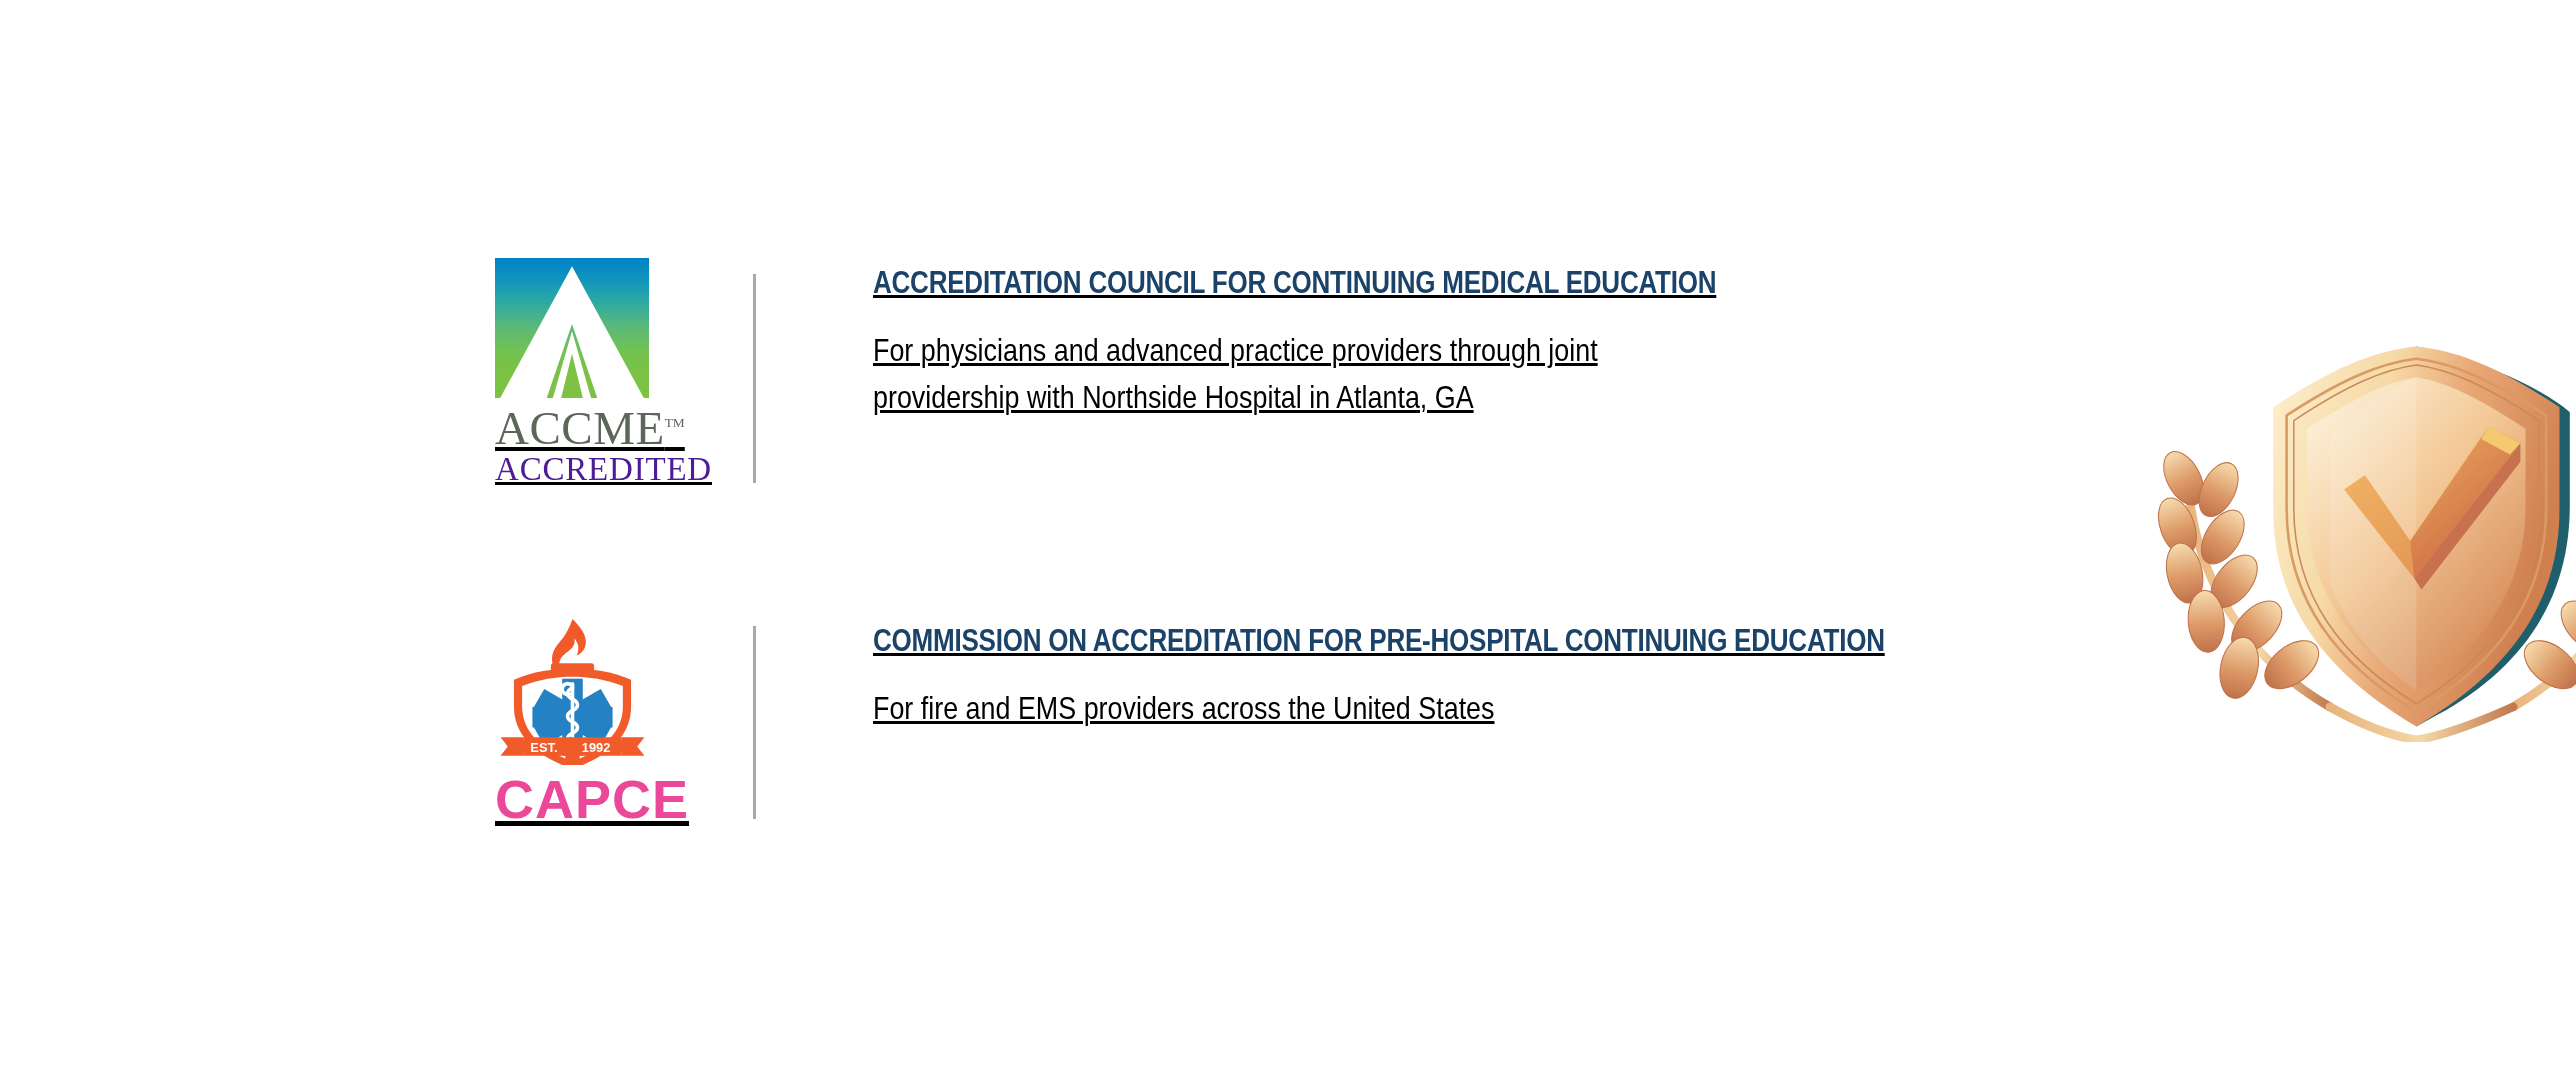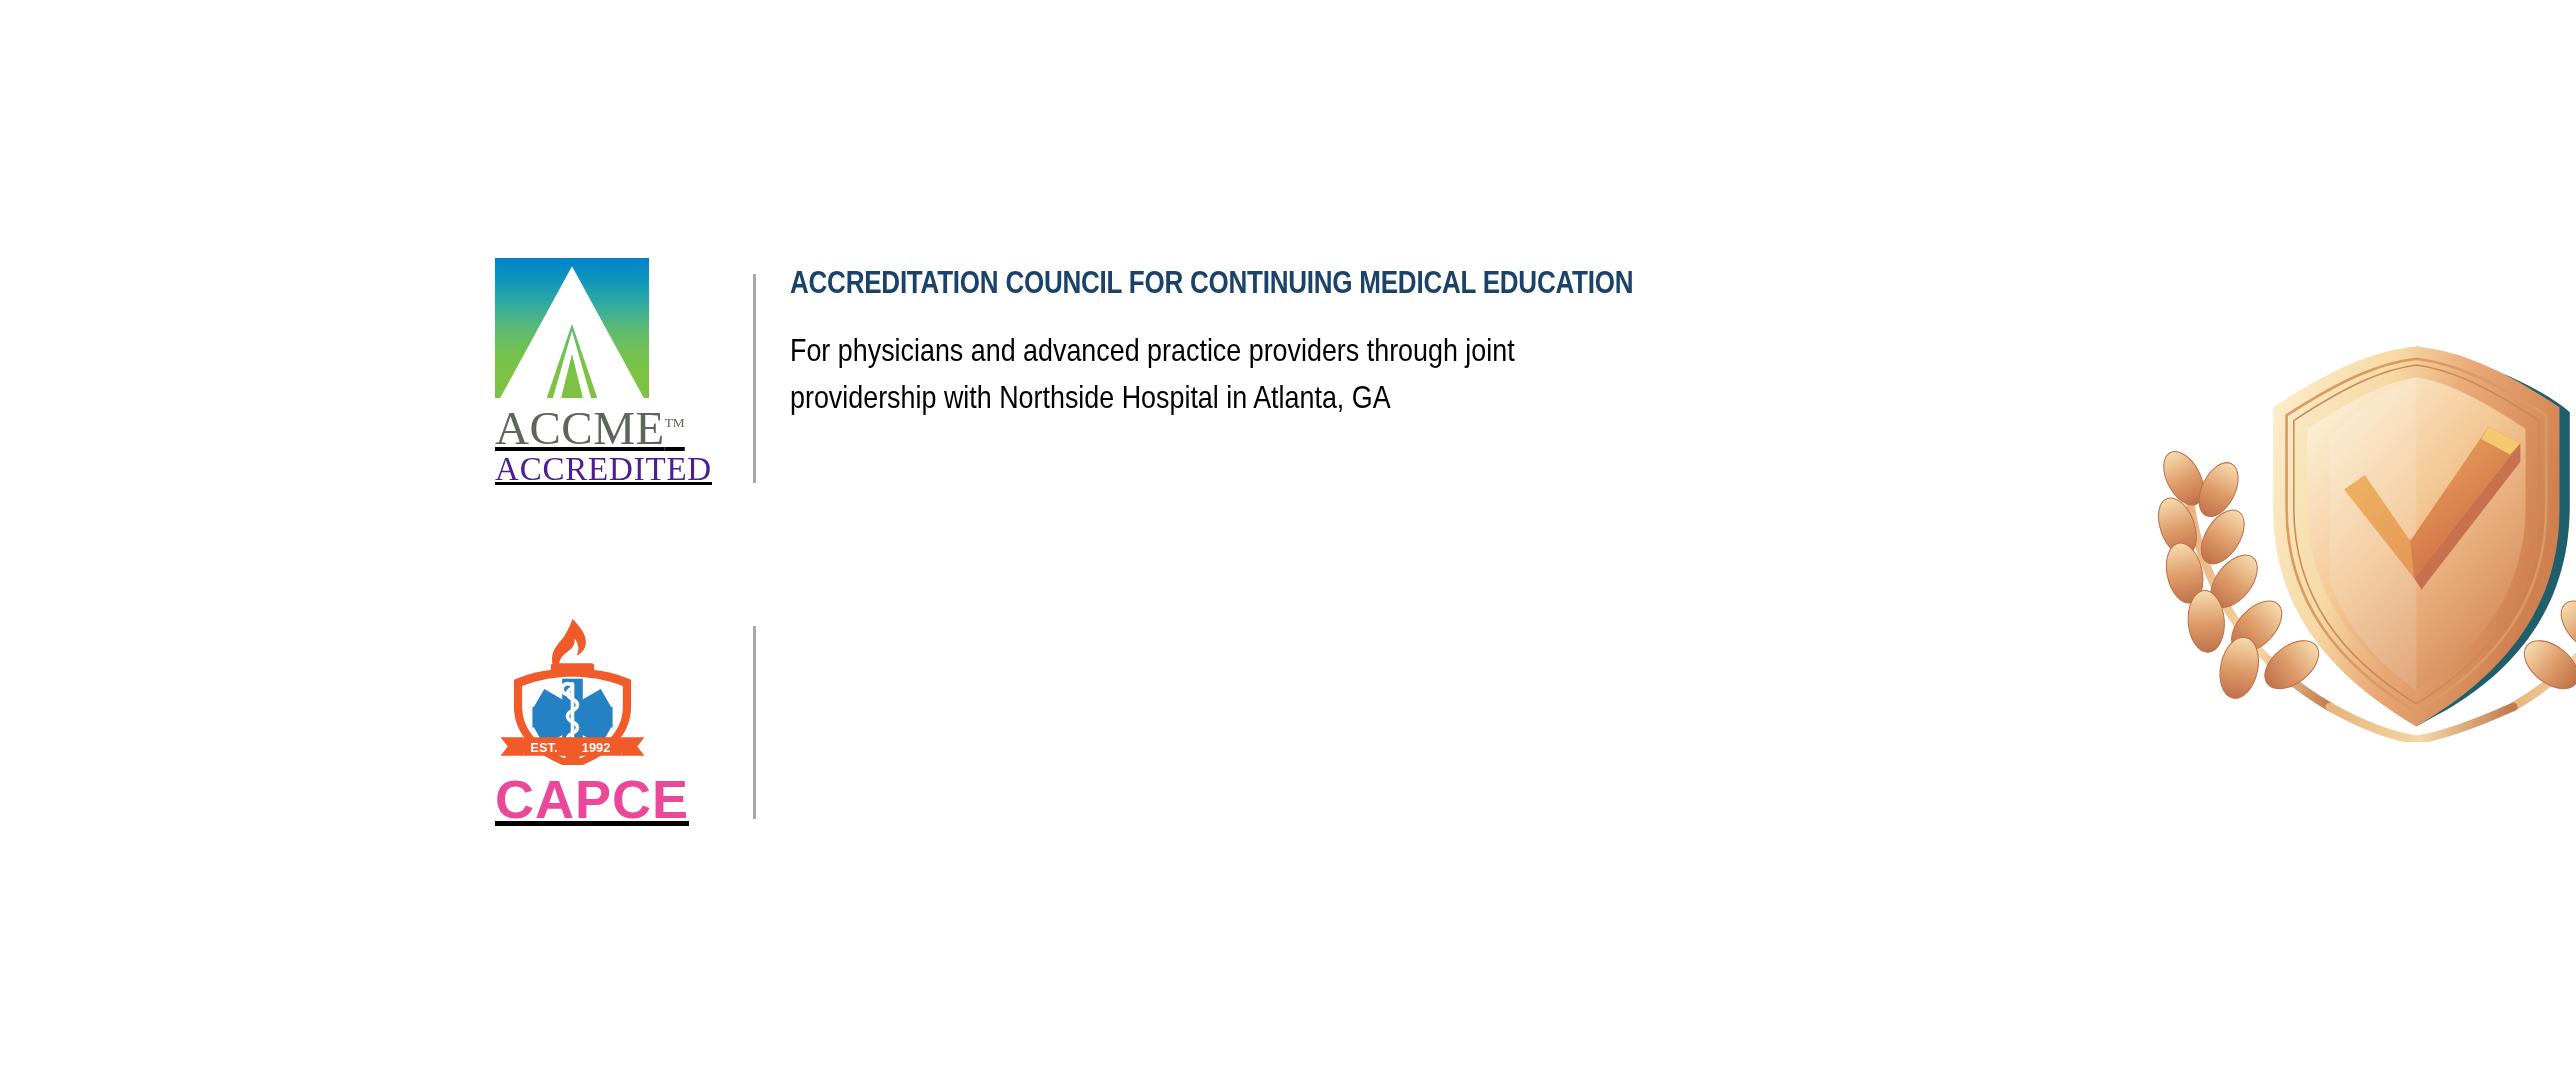--- a/index.html
+++ b/index.html
@@ -42,22 +42,23 @@
   .divider {
     flex: 0 0 auto;
     width: 2.6px;
     background: #a8a8a8;
     margin-left: 42px;
   }
   #divider-accme { height: 209px; margin-top: 15.5px; }
   #divider-capce { height: 193px; margin-top: 10.3px; }
 
   .text-cell {
-    margin-left: 34px;
+    margin-left: 117px;
     padding-top: 9.3px;
+    text-decoration: underline;
   }
 
   .accred-title {
     color: #1b4269;
     font-family: "Liberation Sans Narrow", "Liberation Sans", sans-serif;
     font-weight: bold;
     font-size: 31px;
     letter-spacing: -0.3px;
     line-height: 1.05;
     white-space: nowrap;
@@ -212,20 +213,26 @@
           <text x="152" y="262" fill="#f15a29" font-family="Liberation Sans, sans-serif" font-size="15">®</text>
 
           <path d="M136 268 l28 0 l0 10 l-6 6 l0 6 l-16 0 l0 -6 l-6 -6 z" fill="#f15a29"></path>
         </svg>
       </div>
       <div class="capce-word">CAPCE</div>
     </div>
 
     <div class="divider" id="divider-capce"></div>
 
+    <div class="text-cell">
+      <div class="accred-title">COMMISSION ON ACCREDITATION FOR PRE-HOSPITAL CONTINUING EDUCATION</div>
+      <div class="accred-desc" id="desc-capce">
+        <div>For fire and EMS providers across the United States</div>
+      </div>
+    </div>
   </div>
 
   <div id="badge">
     <svg viewBox="0 0 1140 790" aria-hidden="true">
       <defs>
         <linearGradient id="gShieldFace" x1="0" y1="0" x2="1" y2="0.4">
           <stop offset="0%" stop-color="#fdf0cf"></stop>
           <stop offset="38%" stop-color="#f6d9a5"></stop>
           <stop offset="62%" stop-color="#e9a877"></stop>
           <stop offset="100%" stop-color="#d07f4f"></stop>

